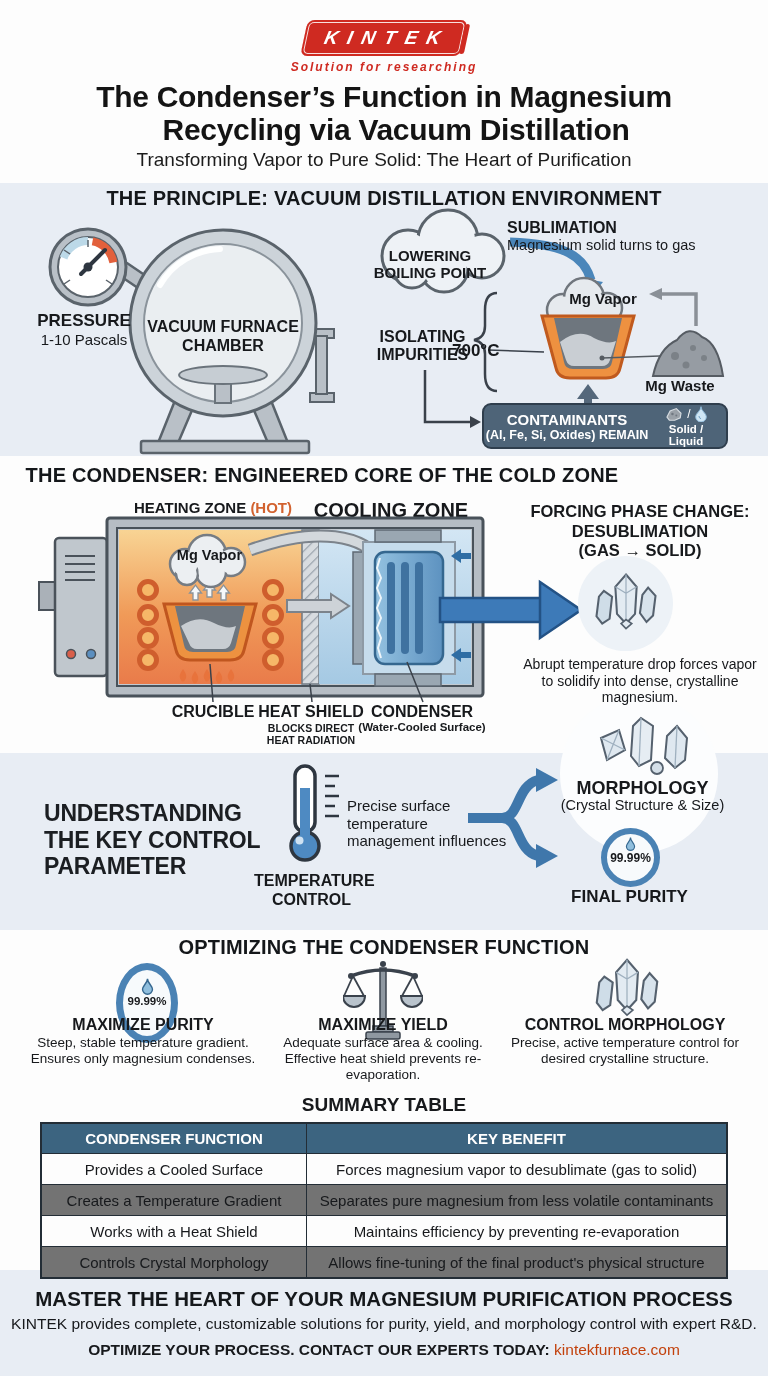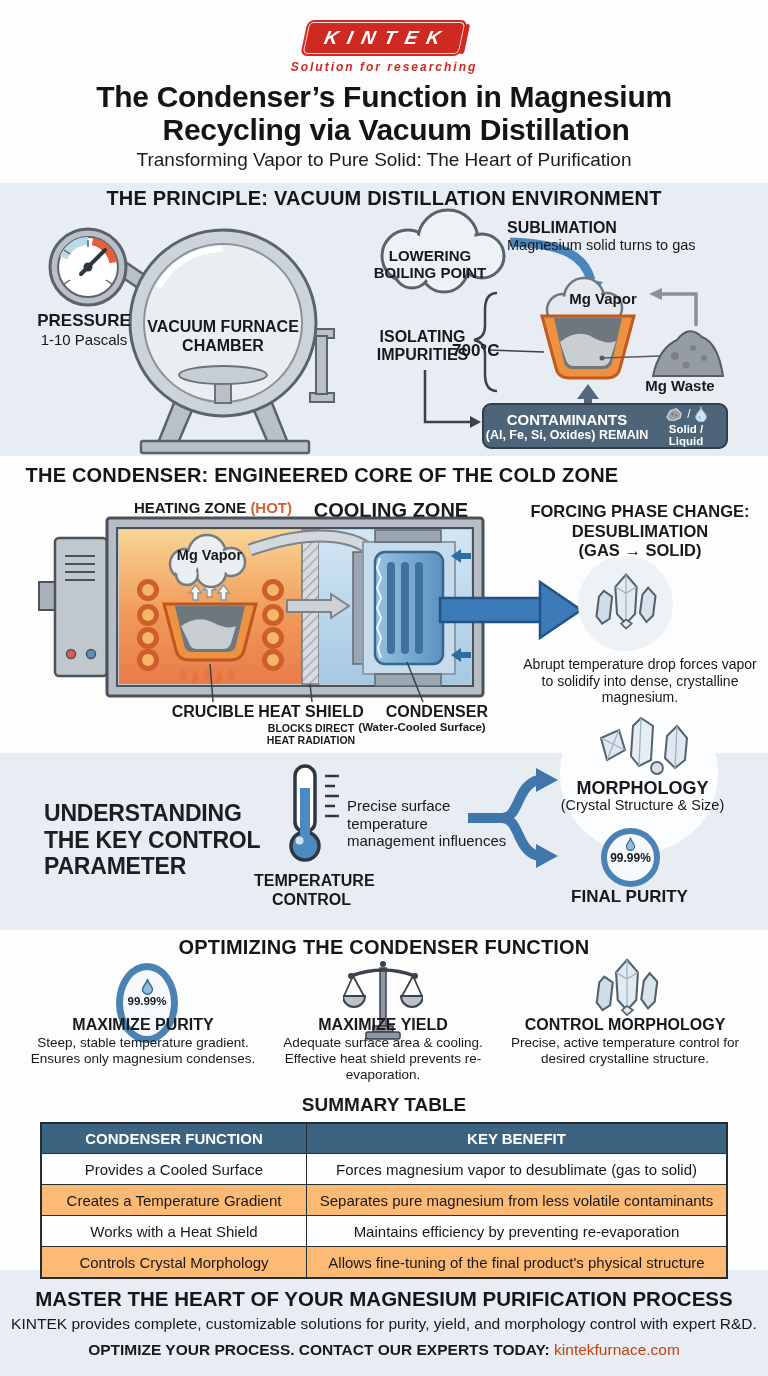--- a/index.html
+++ b/index.html
@@ -7,21 +7,21 @@
         font-family:"Liberation Sans", sans-serif;color:#17191c;}
   .abs{position:absolute;}
   .ctr{text-align:center;}
   .b{font-weight:bold;}
   .band{background:#e8edf4;}
   svg{display:block;}
   .sect-head{font-size:20px;font-weight:bold;color:#14171a;letter-spacing:.2px;}
   .tbl{border:2px solid #232d36;border-collapse:collapse;width:688px;font-size:15px;}
   .tbl td{border:1.5px solid #232d36;padding:4px 6px;text-align:center;height:22px;}
   .tbl .hd td{background:#3c6480;color:#ffffff;font-weight:bold;height:21px;}
-  .tbl .alt td{background:#fdba74;text-align:center;}
+  .tbl .alt td{background:#737373;text-align:center;}
   .tcol1{width:252px;}
 </style>
 </head>
 <body>
 
 <div class="page">
 
   <div class="abs band" style="left:0;top:183px;width:768px;height:273px;"></div>
   <div class="abs band" style="left:0;top:753px;width:768px;height:177px;"></div>
   <div class="abs band" style="left:0;top:1270px;width:768px;height:106px;"></div>
@@ -303,21 +303,21 @@
   </svg>
   <div class="abs ctr" style="left:167px;top:547px;width:85px;font-size:14.5px;font-weight:600;">Mg Vapor</div>
 
   <div class="abs ctr b" style="left:153px;top:703px;width:120px;font-size:16px;">CRUCIBLE</div>
   <div class="abs ctr" style="left:251px;top:703px;width:120px;">
     <div class="b" style="font-size:16px;">HEAT SHIELD</div>
     <div class="b" style="font-size:10.5px;margin-top:1px;">BLOCKS DIRECT</div>
     <div class="b" style="font-size:10.5px;">HEAT RADIATION</div>
   </div>
   <div class="abs ctr" style="left:356px;top:703px;width:132px;">
-    <div class="b" style="font-size:16px;text-align:right;">CONDENSER</div>
+    <div class="b" style="font-size:16px;">CONDENSER</div>
     <div class="b" style="font-size:11.5px;">(Water-Cooled Surface)</div>
   </div>
 
   <div class="abs ctr b" style="left:520px;top:502px;width:240px;font-size:16.5px;line-height:19.5px;">
     <div>FORCING PHASE CHANGE:</div>
     <div>DESUBLIMATION</div>
     <div>(GAS → SOLID)</div>
   </div>
   <div class="abs" style="left:578px;top:556px;width:95px;height:95px;border-radius:50%;background:#edf2f7;">
     <svg width="82" height="68" viewBox="0 0 100 80" style="margin:14px auto 0;">

